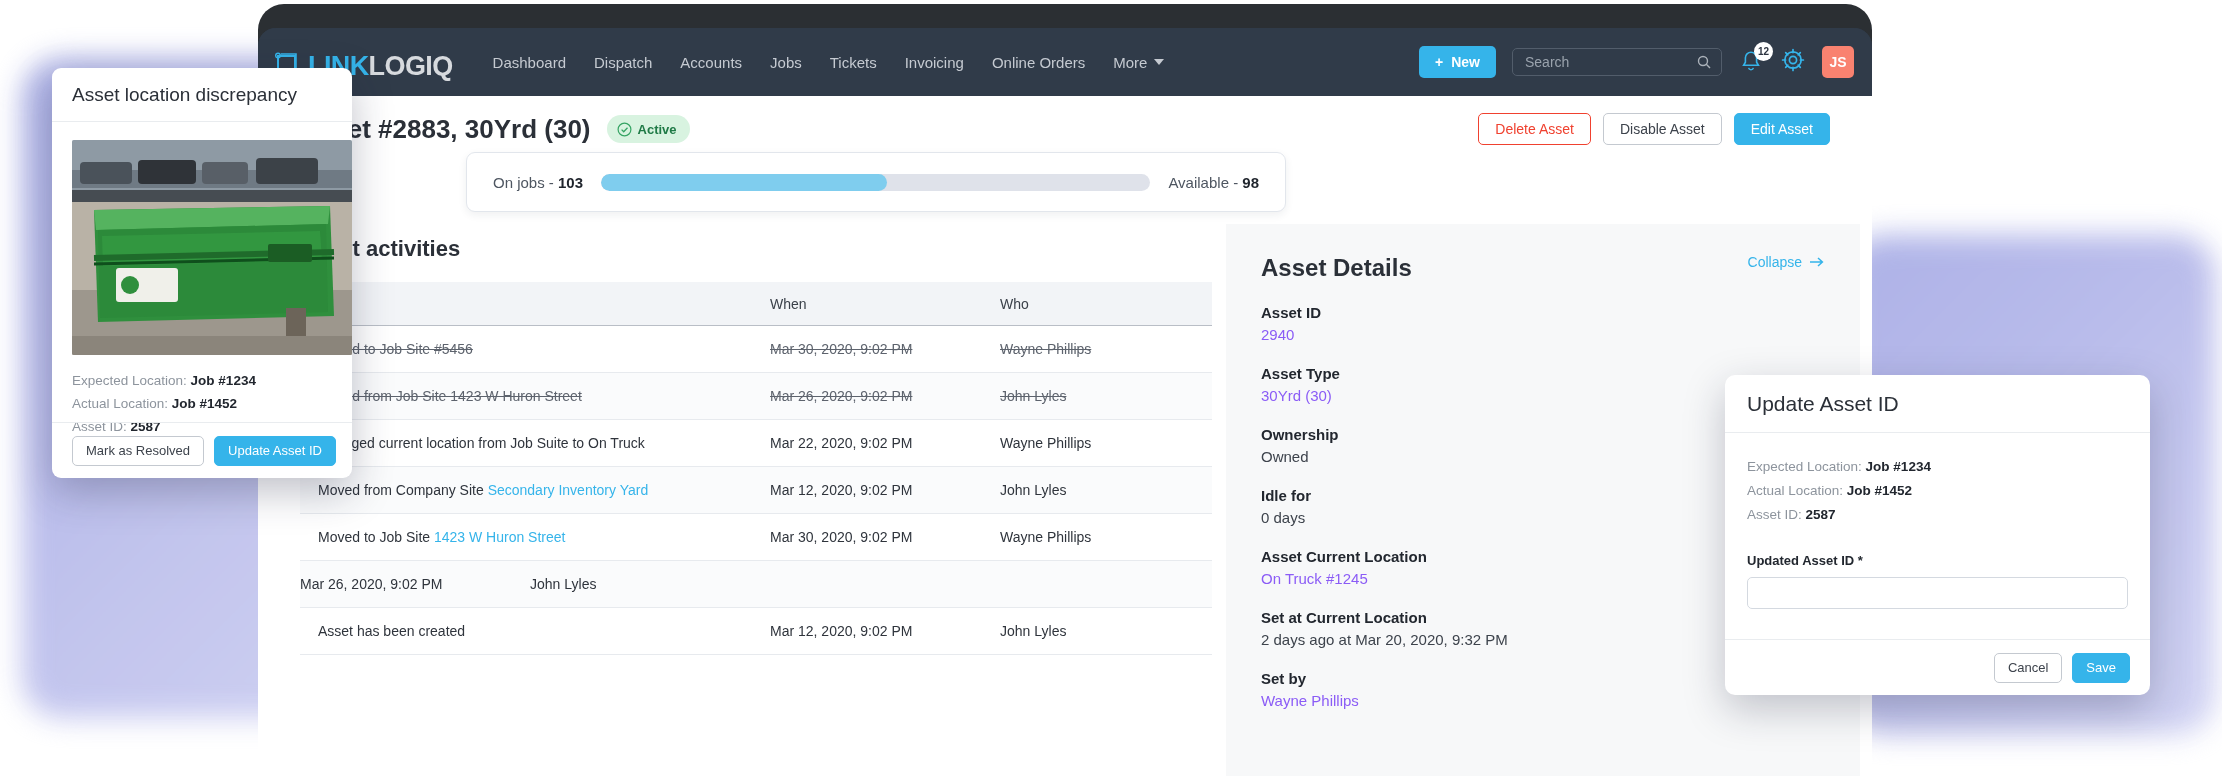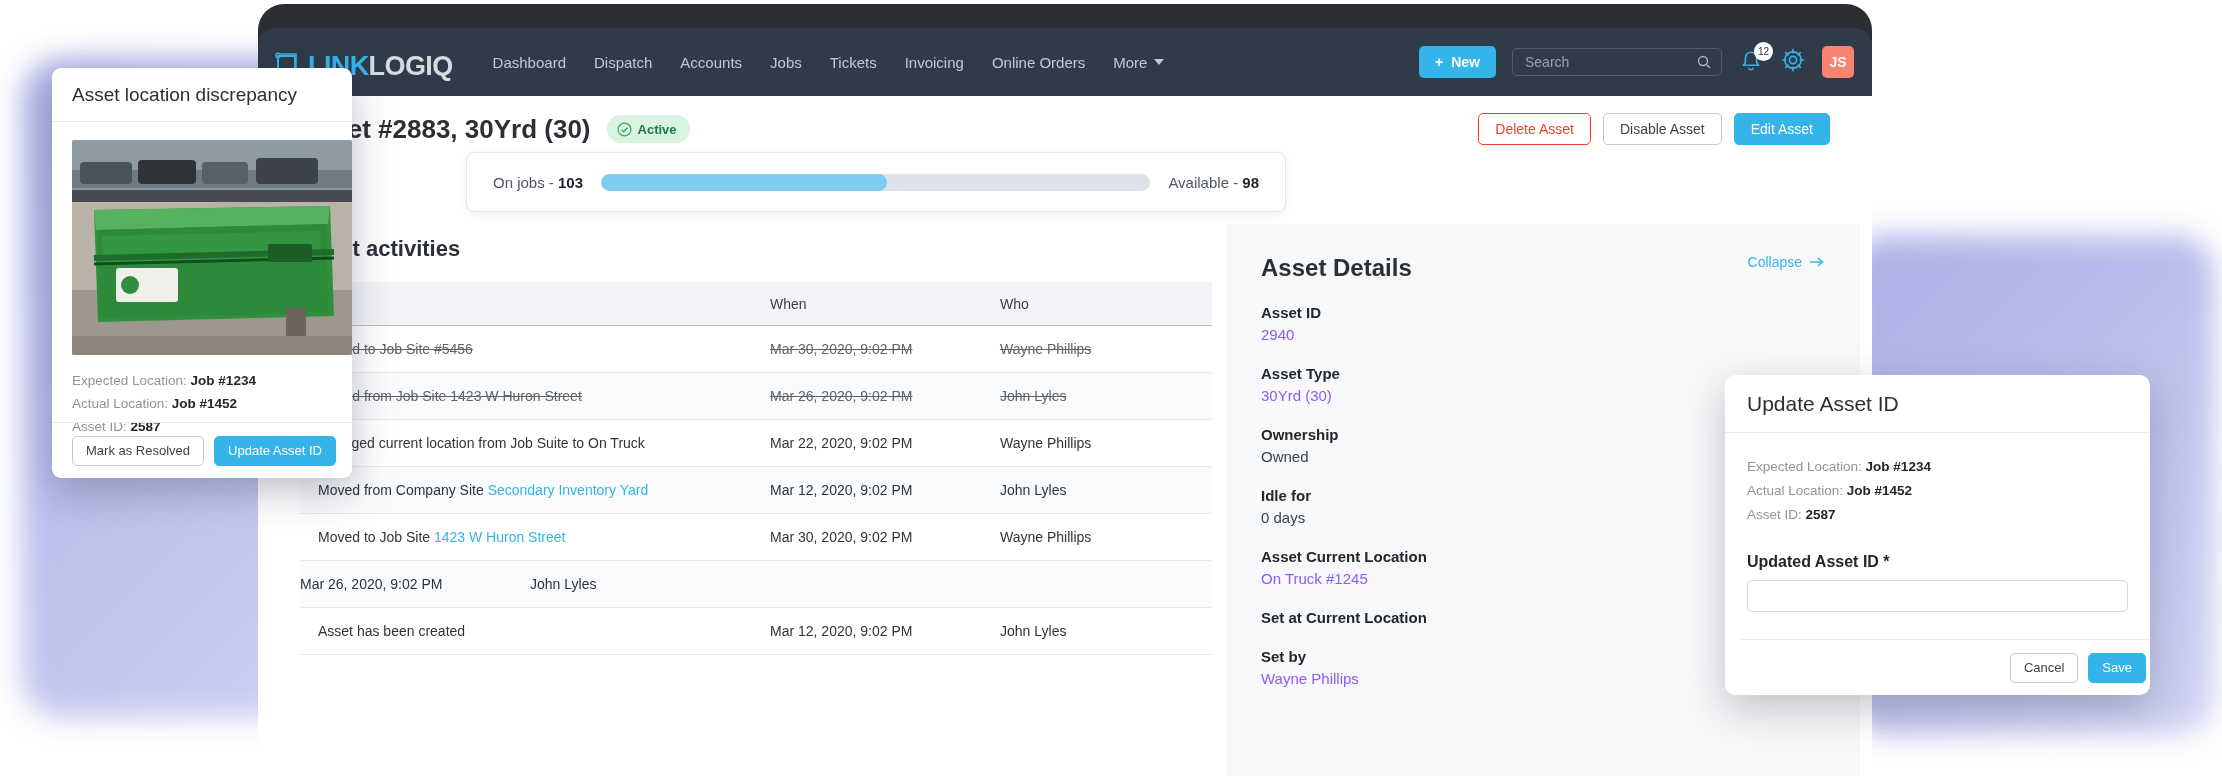--- a/index.html
+++ b/index.html
@@ -84,21 +84,21 @@
     color: #cfd4da; font-size: 14px; width: 100%;
     font-family: "Liberation Sans", sans-serif;
   }
   .search-box input::placeholder { color: #9aa3ad; }
   .mag { width: 14px; height: 14px; flex: 0 0 auto; }
 
   .bell-wrap { position: relative; width: 26px; height: 26px; cursor: pointer; }
   .badge {
     position: absolute; right: -9px; top: -7px;
     min-width: 19px; height: 19px; border-radius: 50%;
-    background: #fff; color: #2c3440; font-size: 10px; font-weight: 400;
+    background: #fff; color: #2c3440; font-size: 10px; font-weight: 700;
     display: flex; align-items: center; justify-content: center; padding: 8px 3px;
   }
   .avatar {
     width: 32px; height: 32px; border-radius: 5px; background: #f98270;
     color: #fff; font-size: 14px; font-weight: 600;
     display: flex; align-items: center; justify-content: center; cursor: pointer;
   }
 
   
   .page {
@@ -226,31 +226,31 @@
   }
   .mr-head {
     height: 58px; display: flex; align-items: center; padding: 0 22px;
     border-bottom: 1px solid #e9ecef;
   }
   .mr-title { font-size: 21px; color: #2b3038; }
   .mr-body { padding: 22px 22px 0 22px; }
   .mr-meta { font-size: 13.5px; line-height: 24px; }
   .mr-meta .k { color: #8d949d; }
   .mr-meta .v { color: #22272f; font-weight: 600; }
-  .mr-label { margin-top: 26px; font-size: 16px; font-weight: 700; color: #22272f; }
+  .mr-label { margin-top: 26px; font-size: 13px; font-weight: 700; color: #22272f; }
   .mr-input {
     margin-top: 9px; width: 381px; height: 32px;
     border: 1px solid #d4d9e0; border-radius: 5px; outline: none;
     padding: 0 10px; font-size: 14px;
     font-family: "Liberation Sans", sans-serif;
   }
   .mr-foot {
     position: absolute; left: 0; bottom: 0; width: 425px; height: 56px;
     border-top: 1px solid #e9ecef; display: flex; align-items: center;
-    justify-content: flex-end; gap: 10px; padding-right: 20px; margin-left: 16px;
+    justify-content: flex-end; gap: 10px; padding-right: 20px;
   }
 </style>
 </head>
 <body>
 
 <div id="stage">
 
   <div class="blob left"></div>
   <div class="blob right"></div>
 
@@ -427,20 +427,21 @@
             <div class="field">
               <div class="k">Idle for</div>
               <div class="v">0 days</div>
             </div>
             <div class="field">
               <div class="k">Asset Current Location</div>
               <div class="v link">On Truck #1245</div>
             </div>
             <div class="field">
               <div class="k">Set at Current Location</div>
+              <div class="v">2 days ago at Mar 20, 2020, 9:32 PM</div>
             </div>
             <div class="field">
               <div class="k">Set by</div>
               <div class="v link">Wayne Phillips</div>
             </div>
           </div>
       </div>
 
     </div>
   </div>

